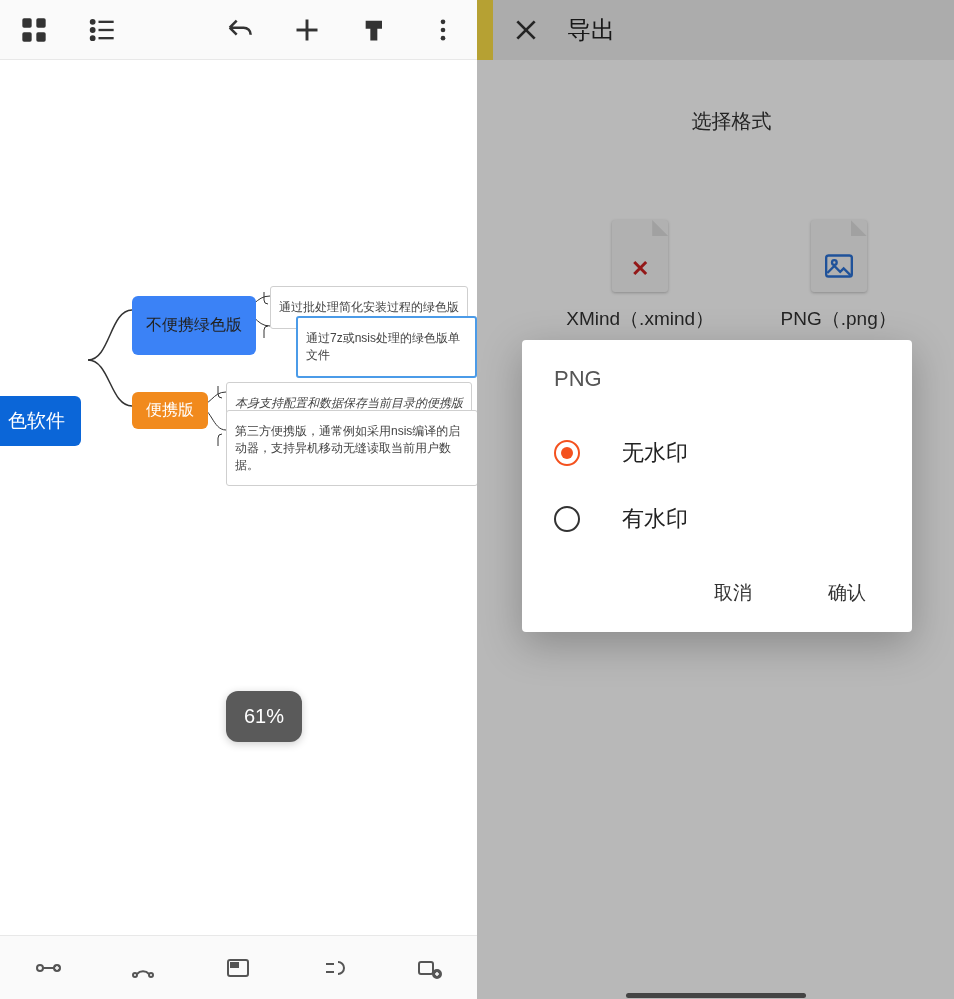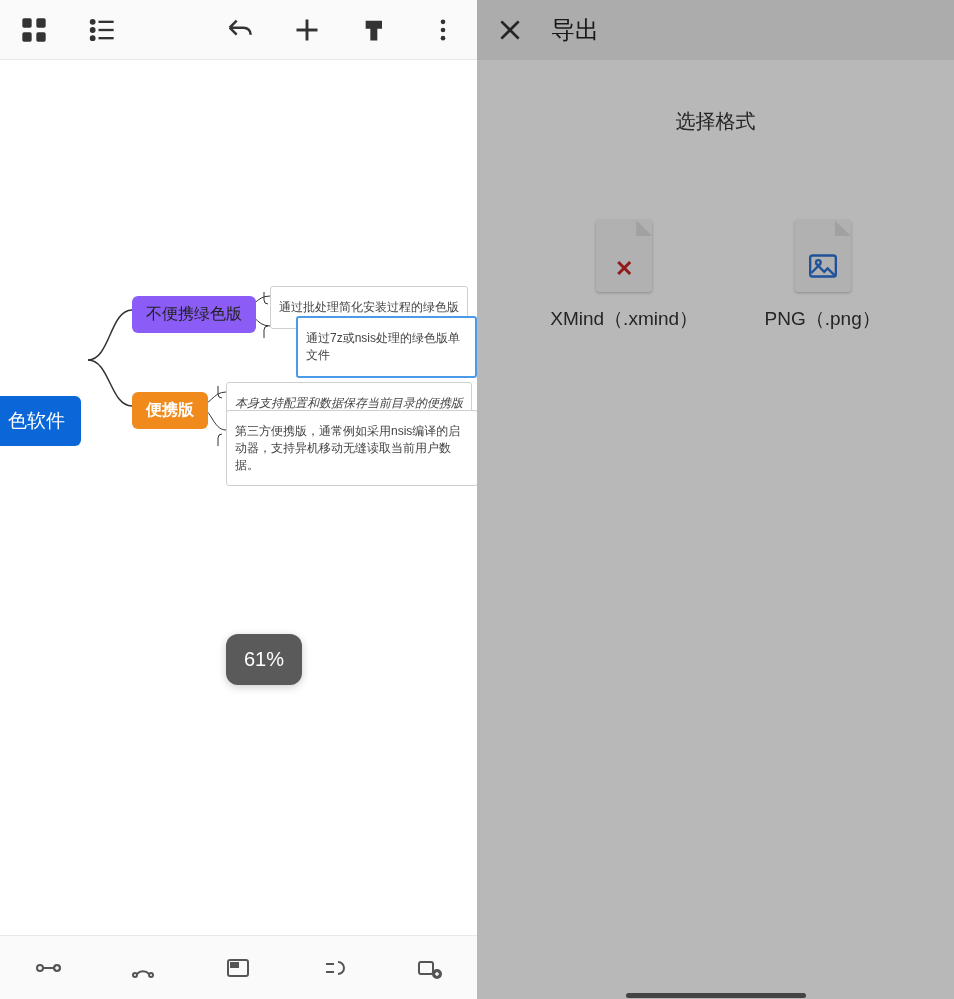--- a/index.html
+++ b/index.html
@@ -5,21 +5,21 @@
     * { margin: 0; padding: 0; box-sizing: border-box; }
     body {
       width: 954px;
       height: 999px;
       font-family: -apple-system, BlinkMacSystemFont, "Segoe UI", "PingFang SC", "Microsoft YaHei", sans-serif;
       overflow: hidden;
       background: #fff;
     }
     .container { display: flex; width: 100%; height: 100%; }
     .left-pane { width: 477px; height: 100%; background: #fff; position: relative; display: flex; flex-direction: column; }
-    .right-pane { width: 477px; height: 100%; background: #fde047; position: relative; }
+    .right-pane { width: 477px; height: 100%; background: #fde047; position: relative; padding-left: 16px; }
 
     
     .top-toolbar {
       height: 60px;
       background: #fafafa;
       border-bottom: 1px solid #e8e8e8;
       display: flex;
       align-items: center;
       padding: 0 20px;
     }
@@ -42,34 +42,34 @@
       background: #0b66d8;
       color: #fff;
       padding: 12px 16px 12px 8px;
       font-size: 19px;
       font-weight: 500;
       border-top-right-radius: 6px;
       border-bottom-right-radius: 6px;
     }
     .node-gray {
       position: absolute;
-      background: #8b5cf6;
+      background: #3b82f6;
       color: #222;
-      padding: 8px 14px;
+      padding: 19px 14px;
       font-size: 16px;
       font-weight: 500;
       border-radius: 6px;
     }
     .node-orange {
       position: absolute;
       background: #f18a1d;
       color: #fff;
       padding: 8px 14px;
       font-size: 16px;
-      font-weight: 700;
+      font-weight: 400;
       border-radius: 6px;
     }
     .sub-node {
       position: absolute;
       background: #fff;
       border: 1px solid #cfcfcf;
       color: #444;
       padding: 12px 8px;
       font-size: 12px;
       border-radius: 3px;
@@ -81,21 +81,21 @@
     }
     svg.connectors {
       position: absolute;
       left: 0; top: 0;
       width: 477px; height: 880px;
       pointer-events: none;
     }
     .zoom-badge {
       position: absolute;
       left: 226px;
-      top: 574px;
+      top: 631px;
       background: #5a5a5a;
       color: #fff;
       padding: 14px 18px;
       border-radius: 12px;
       font-size: 20px;
       box-shadow: 0 2px 8px rgba(0,0,0,0.2);
     }
 
     
     .bottom-toolbar {
@@ -354,16 +354,31 @@
                 <path d="M2 16 l6 -6 l5 5 l3 -3 l6 6"></path>
               </svg>
           </div>
         </div>
         <div class="format-name">PNG（.png）</div>
       </div>
     </div>
 
     <div class="right-overlay"></div>
 
+    <div class="dialog">
+      <div class="dialog-title">PNG</div>
+      <div class="radio-item">
+        <div class="radio selected"></div>
+        <div class="radio-label">无水印</div>
+      </div>
+      <div class="radio-item">
+        <div class="radio"></div>
+        <div class="radio-label">有水印</div>
+      </div>
+      <div class="dialog-actions">
+        <div class="dialog-btn">取消</div>
+        <div class="dialog-btn">确认</div>
+      </div>
+    </div>
 
     <div class="right-bottom-bar"></div>
   </div>
 </div>
 
 </body></html>

